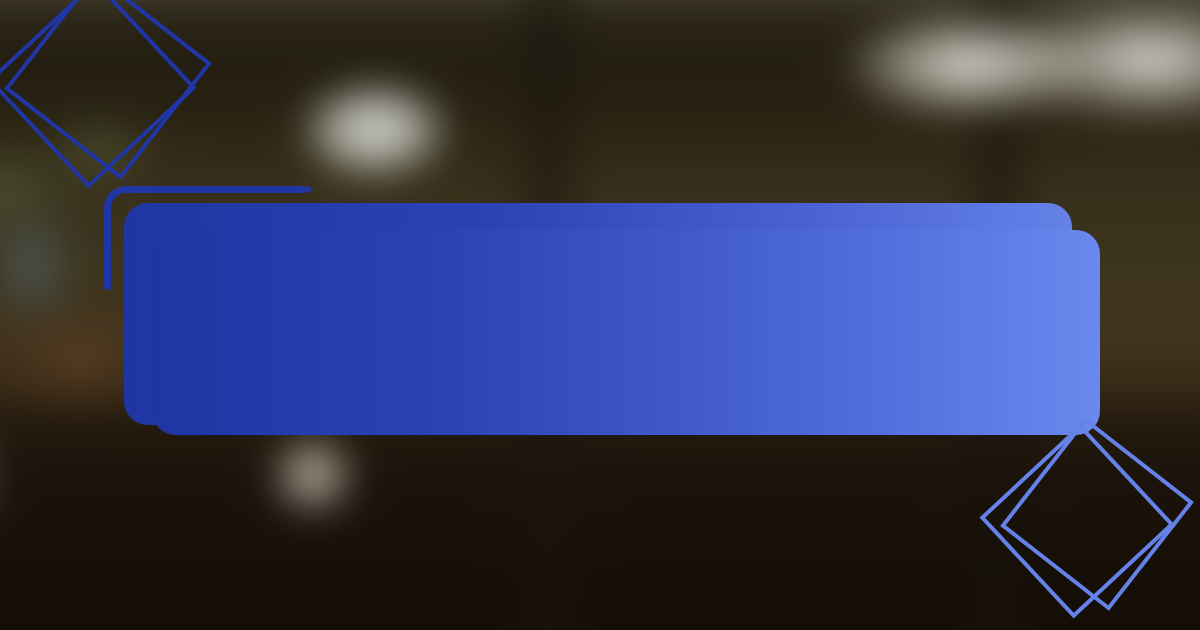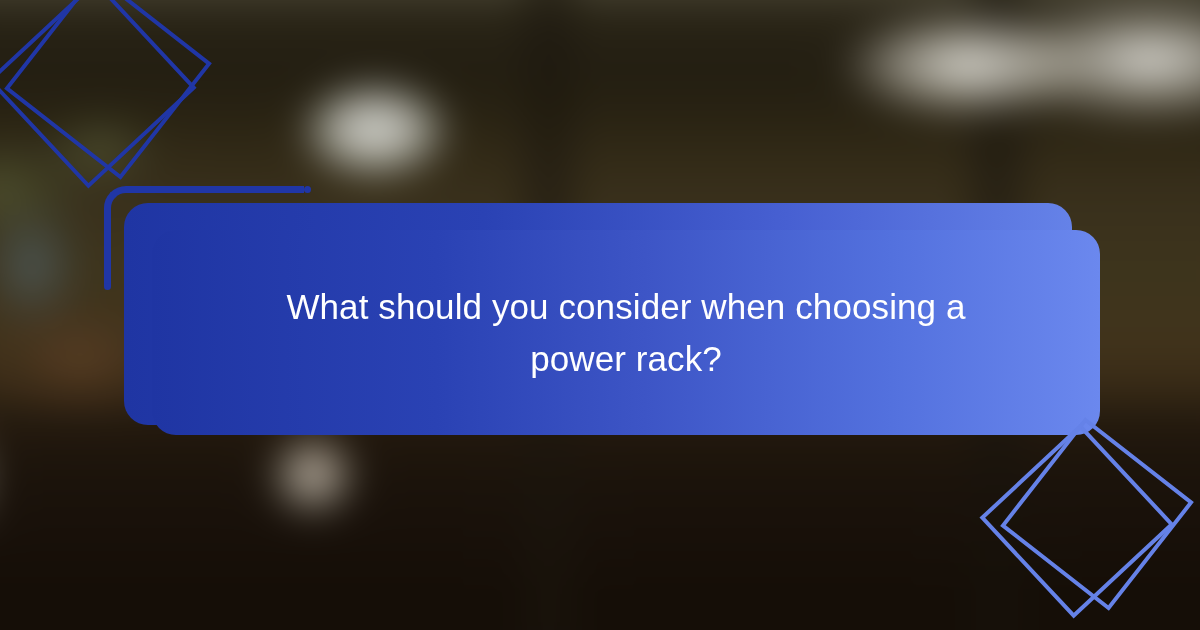--- a/index.html
+++ b/index.html
@@ -149,20 +149,17 @@
   </div>
 
   <div class="diamond dia-tl-a" style="border-color:#2036A6;"></div>
   <div class="diamond dia-tl-b" style="border-color:#2036A6;"></div>
 
   <div class="bracket"></div>
 
   <div class="card-back"></div>
   <div class="card-front"></div>
 
-  <div class="headline-wrap">
-    <h1 class="headline">What should you consider when choosing a power rack?</h1>
-  </div>
 
   <div class="diamond dia-br-a" style="border-color:#6582E8;"></div>
   <div class="diamond dia-br-b" style="border-color:#6582E8;"></div>
 
 </div>
 
 </body></html>

